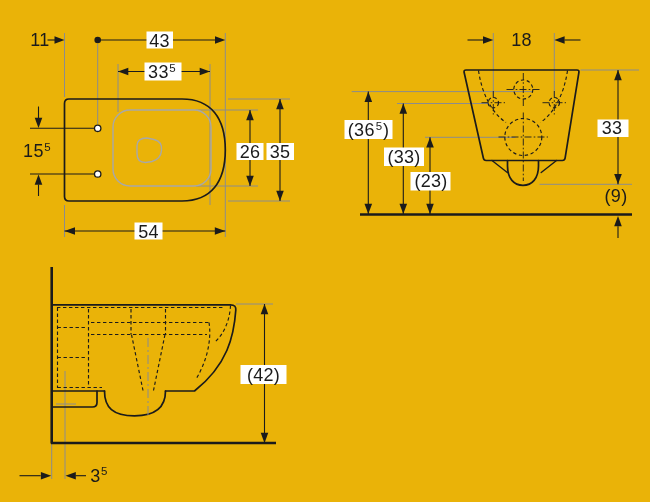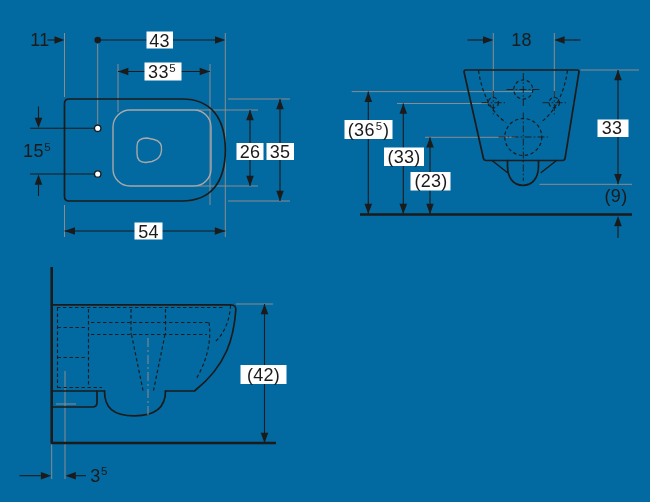--- a/index.html
+++ b/index.html
@@ -1,16 +1,16 @@
 <!DOCTYPE html>
 <html><head>
 <meta charset="utf-8">
 <style>
   html,body{margin:0;padding:0;background:#ffffff;}
-  .page{width:650px;height:502px;background:#0369a1;position:relative;overflow:hidden;}
+  .page{width:650px;height:502px;background:#eab308;position:relative;overflow:hidden;}
   svg{display:block;}
   .outline{stroke:#1b1b1b;stroke-width:1.7;fill:none;stroke-linecap:round;stroke-linejoin:round;}
   .outline2{stroke:#1b1b1b;stroke-width:1.4;fill:none;stroke-linecap:round;}
   .thick{stroke:#1b1b1b;stroke-width:2.6;fill:none;stroke-linecap:butt;}
   .inner{stroke:#a8a8a8;stroke-width:1.4;fill:none;stroke-linejoin:round;}
   .ext{stroke:#8c8c8c;stroke-width:1;fill:none;}
   .dim{stroke:#1b1b1b;stroke-width:1.1;fill:none;}
   .dashed{stroke:#1b1b1b;stroke-width:1.15;fill:none;stroke-dasharray:3.4 2.6;stroke-linecap:butt;}
   .dashdot{stroke:#1b1b1b;stroke-width:0.9;fill:none;stroke-dasharray:7 2.2 1.6 2.2;}
   .centerline{stroke:#8c8c8c;stroke-width:1;fill:none;stroke-dasharray:9 3 2 3;}

